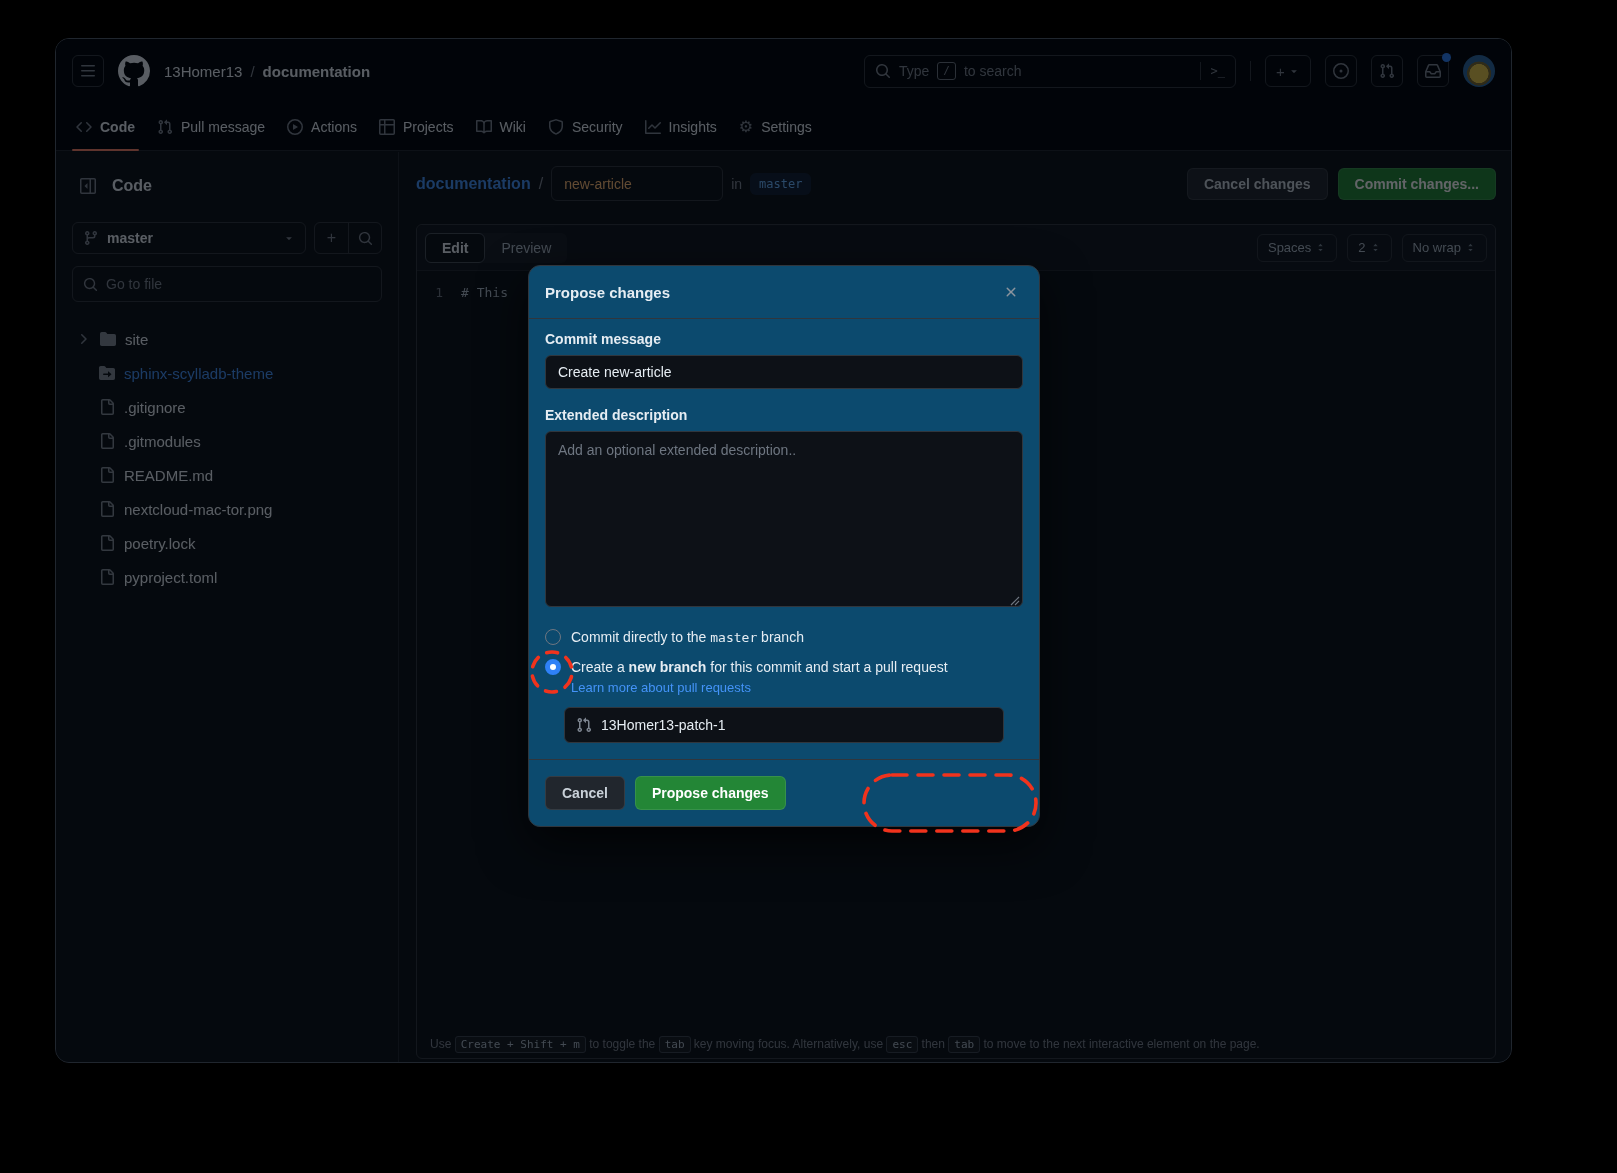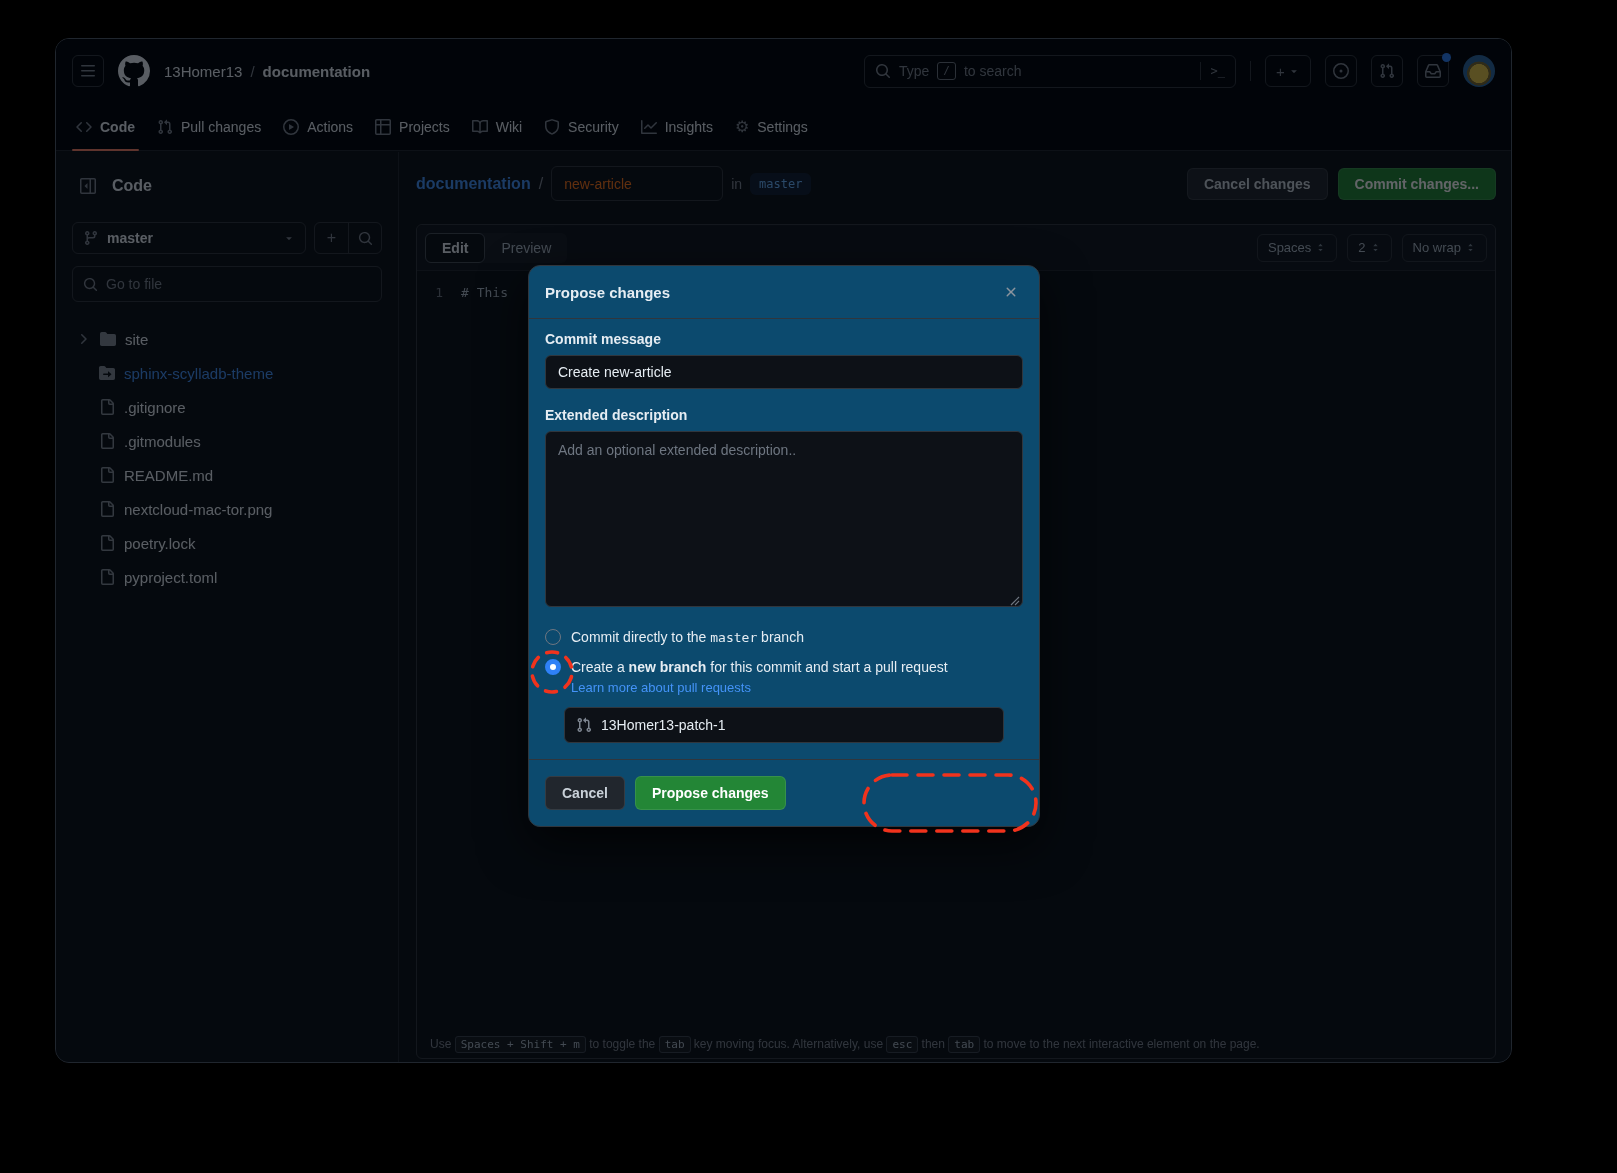--- a/index.html
+++ b/index.html
@@ -72,21 +72,21 @@
   .chev { color:#7d8590; width:16px; flex:none; }
   .f-ic { color:#848d97; flex:none; }
   .tree-row.submodule .t-name { color:#4493f8; }
 
   
   .main { position:absolute; left:344px; top:113px; right:0; bottom:0; padding:14px 15px 0 16px; }
   .file-head { display:flex; align-items:center; gap:8px; }
   .fh-repo { color:#4493f8; font-weight:700; font-size:16px; cursor:pointer; }
   .fh-sep { color:#7d8590; font-size:16px; }
   .fname-input { width:172px; height:35px; background:#0d1117; border:1px solid #30363d; border-radius:6px;
-    padding:0 12px; color:#f97316; font-size:14px; outline:none; }
+    padding:0 12px; color:#fdba74; font-size:14px; outline:none; }
   .fh-in { color:#7d8590; font-size:14px; }
   .branch-badge { font-size:12px; color:#6cb6ff; background:rgba(56,139,253,0.12); padding:4px 9px;
     border-radius:6px; }
   .fh-spacer { flex:1; }
   .btn { height:32px; border-radius:6px; font-size:14px; font-weight:600; padding:0 16px; cursor:pointer;
     border:1px solid rgba(240,246,252,0.1); }
   .btn-neutral { background:#21262d; color:#c9d1d9; }
   .btn-green { background:#238636; color:#ffffff; }
   .editor-card { position:absolute; left:16px; right:15px; top:72px; bottom:3px;
     border:1px solid #30363d; border-radius:6px; background:#0d1117; }
@@ -223,21 +223,21 @@
           </svg>
         </span>
       <span class="t-label">Code</span>
     </div>
     <div class="tab">
       <span class="t-ic">
           <svg width="16" height="16" viewBox="0 0 16 16">
             <path class="oct" d="M1.5 3.25a2.25 2.25 0 1 1 3 2.122v5.256a2.251 2.251 0 1 1-1.5 0V5.372A2.25 2.25 0 0 1 1.5 3.25Zm5.677-.177L9.573.677A.25.25 0 0 1 10 .854V2.5h1A2.5 2.5 0 0 1 13.5 5v5.628a2.251 2.251 0 1 1-1.5 0V5a1 1 0 0 0-1-1h-1v1.646a.25.25 0 0 1-.427.177L7.177 3.427a.25.25 0 0 1 0-.354ZM3.75 2.5a.75.75 0 1 0 0 1.5.75.75 0 0 0 0-1.5Zm0 9.5a.75.75 0 1 0 0 1.5.75.75 0 0 0 0-1.5Zm8.25.75a.75.75 0 1 0 1.5 0 .75.75 0 0 0-1.5 0Z"></path>
           </svg>
         </span>
-      <span class="t-label">Pull changes</span>
+      <span class="t-label">Pull message</span>
     </div>
     <div class="tab">
       <span class="t-ic">
           <svg width="16" height="16" viewBox="0 0 16 16">
             <path class="oct" d="M8 0a8 8 0 1 1 0 16A8 8 0 0 1 8 0ZM1.5 8a6.5 6.5 0 1 0 13 0 6.5 6.5 0 0 0-13 0Zm4.879-2.773 4.264 2.559a.25.25 0 0 1 0 .428l-4.264 2.559A.25.25 0 0 1 6 10.559V5.442a.25.25 0 0 1 .379-.215Z"></path>
           </svg>
         </span>
       <span class="t-label">Actions</span>
     </div>
     <div class="tab">
@@ -442,21 +442,21 @@
             </span>
         </button>
       </div>
       <div class="code-area mono">
         <div class="code-line">
           <span class="line-no">1</span>
           <span class="code-txt"># This</span>
         </div>
       </div>
       <div class="editor-hint">
-        <span>Use </span><span class="kbd">Spaces + Shift + m</span><span> to toggle the </span><span class="kbd">tab</span><span> key moving focus. Alternatively, use </span><span class="kbd">esc</span><span> then </span><span class="kbd">tab</span><span> to move to the next interactive element on the page.</span>
+        <span>Use </span><span class="kbd">Create + Shift + m</span><span> to toggle the </span><span class="kbd">tab</span><span> key moving focus. Alternatively, use </span><span class="kbd">esc</span><span> then </span><span class="kbd">tab</span><span> to move to the next interactive element on the page.</span>
       </div>
     </div>
   </div>
 
   <div class="dim-overlay"></div>
 </div>
 
 <div class="modal">
   <div class="modal-header">
     <span class="modal-title">Propose changes</span>

